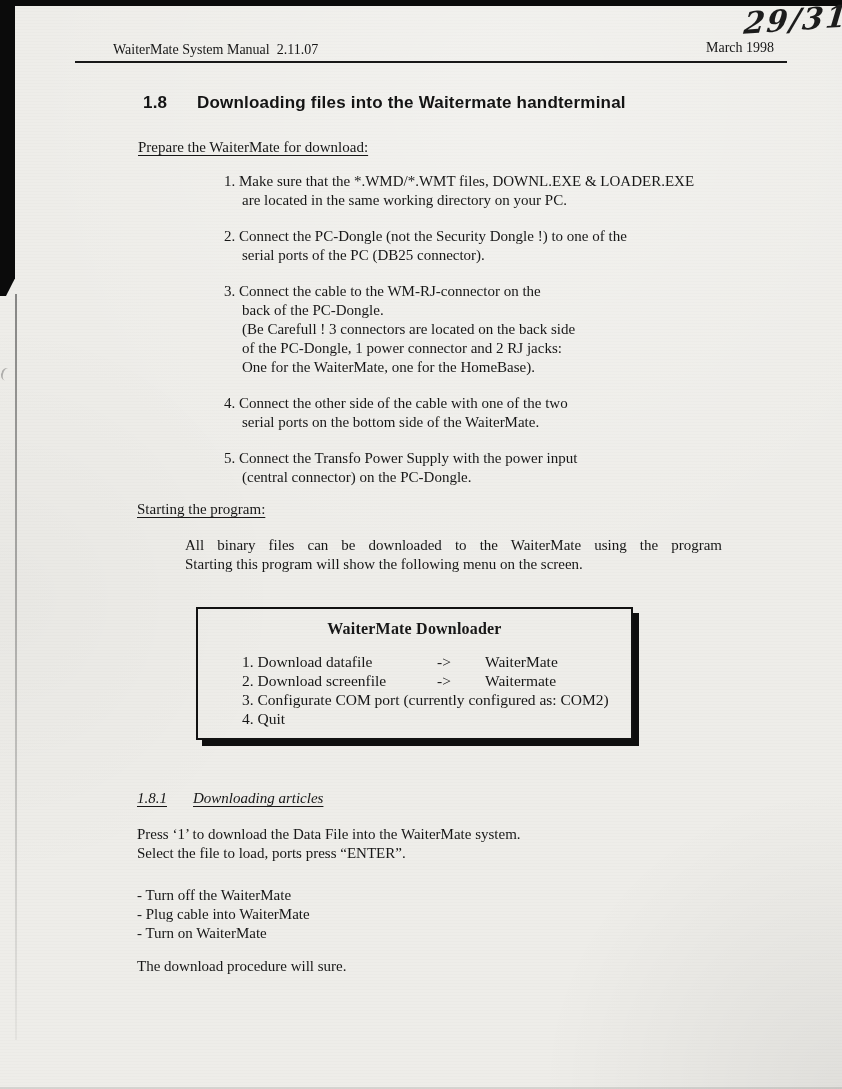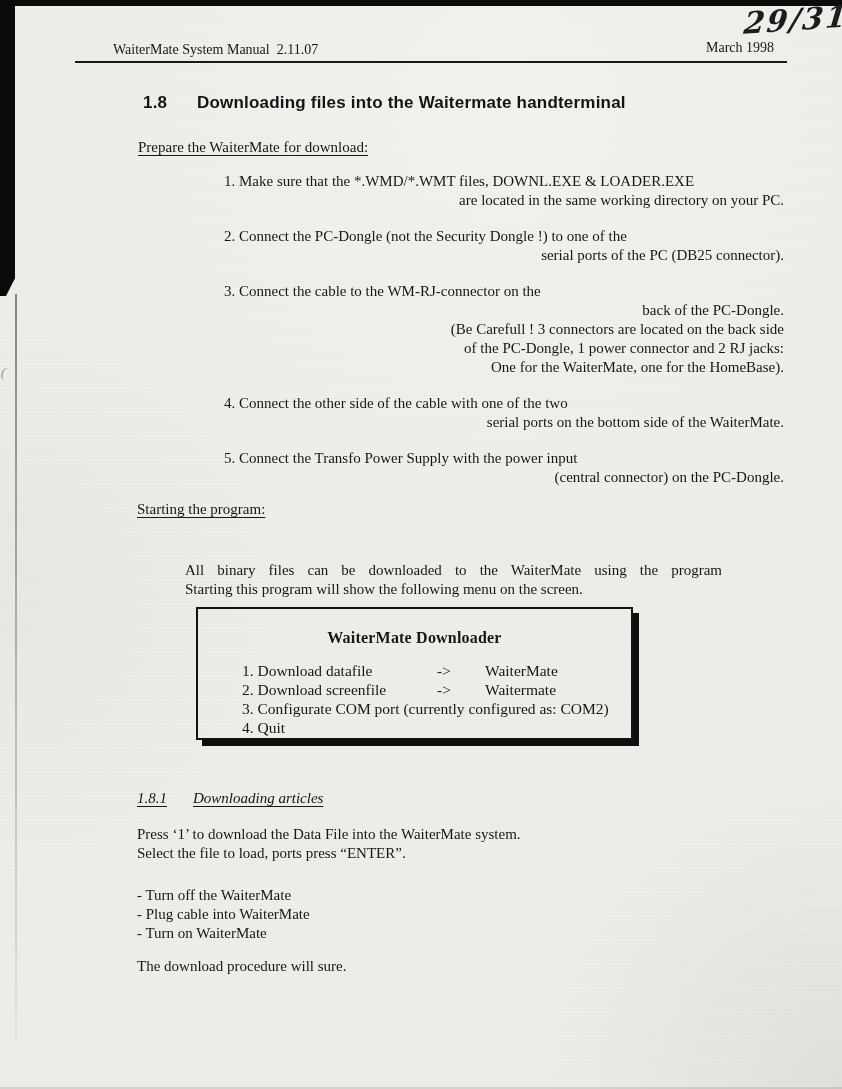--- a/index.html
+++ b/index.html
@@ -39,31 +39,31 @@
     font-size:17px; color:#141414; letter-spacing:0.2px; }
   .sec-num { width:54px; }
   
   .u { text-decoration:underline; text-underline-offset:3px; text-decoration-thickness:1px; }
   .body-txt { font-size:15px; line-height:19px; white-space:nowrap; }
   .prepare-heading  { position:absolute; left:138px; top:138px; font-size:15px; }
   .starting-heading { position:absolute; left:137px; top:500px; font-size:15px; }
   
   .steps { position:absolute; left:195px; top:172px; width:560px;margin-left:29px; }
   .step  { margin-bottom:17px; }
-  .sl.cont { margin-left:18px;text-align:right; }
+  .sl.cont { margin-left:18px; }
   
-  .starting-para { position:absolute; left:137px; top:536px; width:585px;margin-top:25px; }
+  .starting-para { position:absolute; left:137px; top:536px; width:585px; }
   .starting-para > div { font-size:15px; line-height:19px; }
   .jline { text-align:justify; text-align-last:justify; padding-left:48px; }
   .ind   { padding-left:48px; white-space:nowrap; }
   
   .menu-box { position:absolute; left:196px; top:607px; width:437px; height:133px;
     box-sizing:border-box; border:2px solid #121212; box-shadow:6px 6px 0 #0e0e0e;
     background:transparent; }
-  .menu-title { text-align:center; font-weight:bold; font-size:16px; margin-top:20px;
+  .menu-title { text-align:center; font-weight:bold; font-size:16px; margin-top:11px;
     letter-spacing:0.2px; }
   .menu-items { margin:14px 0 0 44px; font-size:15.5px; line-height:19px; }
   .mrow { position:relative; white-space:nowrap; }
   .marrow  { position:absolute; left:195px; }
   .mtarget { position:absolute; left:243px; }
   
   .subsection { position:absolute; left:137px; top:790px; font-size:15px;
     text-decoration:underline; text-underline-offset:3px; white-space:nowrap;font-style:italic; }
   .gap2 { display:inline-block; width:26px; }
   

